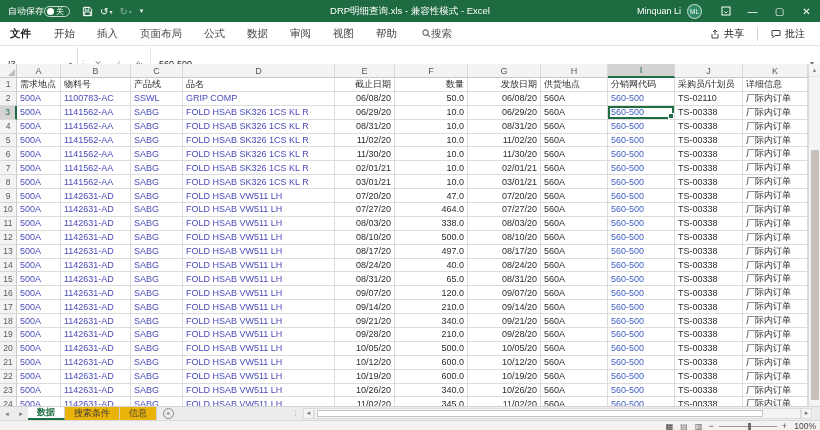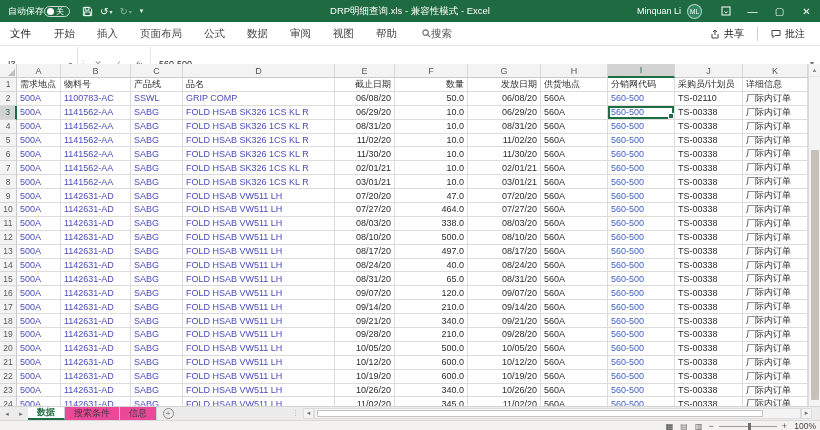--- a/index.html
+++ b/index.html
@@ -22,21 +22,21 @@
   .tb-right { position:absolute; right:0; top:0; height:22px; display:flex; align-items:center; }
   .user-name { font-size:9px; margin-right:6px; }
   .avatar { width:15px; height:15px; border-radius:50%; background:#2f8a63; border:1px solid rgba(255,255,255,.65); color:#fff; font-size:6.5px; display:flex; align-items:center; justify-content:center; margin-right:10px; }
   .win-btn { width:27px; height:22px; display:flex; align-items:center; justify-content:center; color:#fff; font-size:10px; }
   .win-btn.ribbon-opts svg { display:block; }
 
   
   .ribbonrow { position:absolute; left:0; top:22px; width:820px; height:24px; background:#fff; border-bottom:1px solid #e3e3e3; display:flex; align-items:center; }
   .rtabs { display:flex; align-items:center; height:100%; }
   .rtab { padding:0 11px; font-size:10.5px; color:#444; height:100%; display:flex; align-items:center; }
-  .rtab.file { font-weight:normal; color:#1a1a1a; padding:0 12px 0 10px; }
+  .rtab.file { font-weight:bold; color:#1a1a1a; padding:0 12px 0 10px; }
   .rsearch { display:flex; align-items:center; gap:0; margin-left:14px; color:#555; font-size:10.5px; }
   .ribbon-right { position:absolute; right:6px; top:0; height:24px; display:flex; align-items:center; gap:4px; }
   .rbtn { display:flex; align-items:center; gap:4px; font-size:10px; color:#222; padding:0 9px; height:100%; }
   .rdivider { width:1px; height:14px; background:#d0d0d0; }
 
   
   .formulabar { position:absolute; left:0; top:47px; width:820px; height:34px; background:#fff; border-bottom:1px solid #d4d4d4; display:flex; align-items:stretch; font-size:9px; color:#333; }
   .namebox { width:78px; border-right:1px solid #e0e0e0; display:flex; align-items:center; padding-left:8px; position:relative; }
   .namebox .caret { position:absolute; right:5px; font-size:6px; color:#777; }
   .fb-handle { width:10px; display:flex; align-items:center; justify-content:center; color:#bbb; font-size:8px; }
@@ -66,21 +66,21 @@
   .cw6{width:73px}.cw7{width:67px}.cw8{width:67px}.cw9{width:68px}.cw10{width:65px}
 
   
   .vscroll { position:absolute; right:0; top:64px; width:12px; height:342px; background:#f4f4f4; border-left:1px solid #dcdcdc; }
   .vscroll .up { height:13px; display:flex; align-items:center; justify-content:center; color:#8a8a8a; font-size:6px; border-bottom:1px solid #e6e6e6; }
   .vscroll .thumb { position:absolute; left:2px; right:1px; top:86px; height:250px; background:#c6c0b9; border-radius:1px; }
 
   
   .tabbar { position:absolute; left:0; top:406px; width:820px; height:14px; background:#ececec; border-top:1px solid #d4d4d4; display:flex; align-items:stretch; font-size:9px; }
   .tnav { width:14px; display:flex; align-items:center; justify-content:center; color:#777; font-size:7px; }
-  .stab { padding:0 9px; display:flex; align-items:center; color:#3c3c3c; border-right:1px solid #cfcfcf; background:#ec4899; }
+  .stab { padding:0 9px; display:flex; align-items:center; color:#3c3c3c; border-right:1px solid #cfcfcf; background:#eab308; }
   .stab.active { background:#fff; color:#1f6e43; font-weight:bold; border-bottom:2px solid #1f6e43; }
   .addsheet { width:22px; display:flex; align-items:center; justify-content:center; }
   .addsheet span { width:11px; height:11px; border:1px solid #8a8a8a; border-radius:50%; color:#6a6a6a; font-size:8px; line-height:9px; text-align:center; display:block; }
   .hscroll { position:absolute; right:8px; top:407px; width:520px; height:12px; display:flex; align-items:center; }
   .hs-dots { color:#9a9a9a; font-size:7px; margin-right:3px; letter-spacing:1px; }
   .hs-arrow { width:11px; height:11px; display:flex; align-items:center; justify-content:center; color:#777; font-size:7px; background:#f4f4f4; border:1px solid #dcdcdc; }
   .hs-track { flex:1; height:11px; background:#f4f4f4; border:1px solid #dcdcdc; position:relative; }
   .hs-thumb { position:absolute; left:2px; top:1px; bottom:1px; width:92%; background:#fff; border:1px solid #c4c4c4; }
 
   

